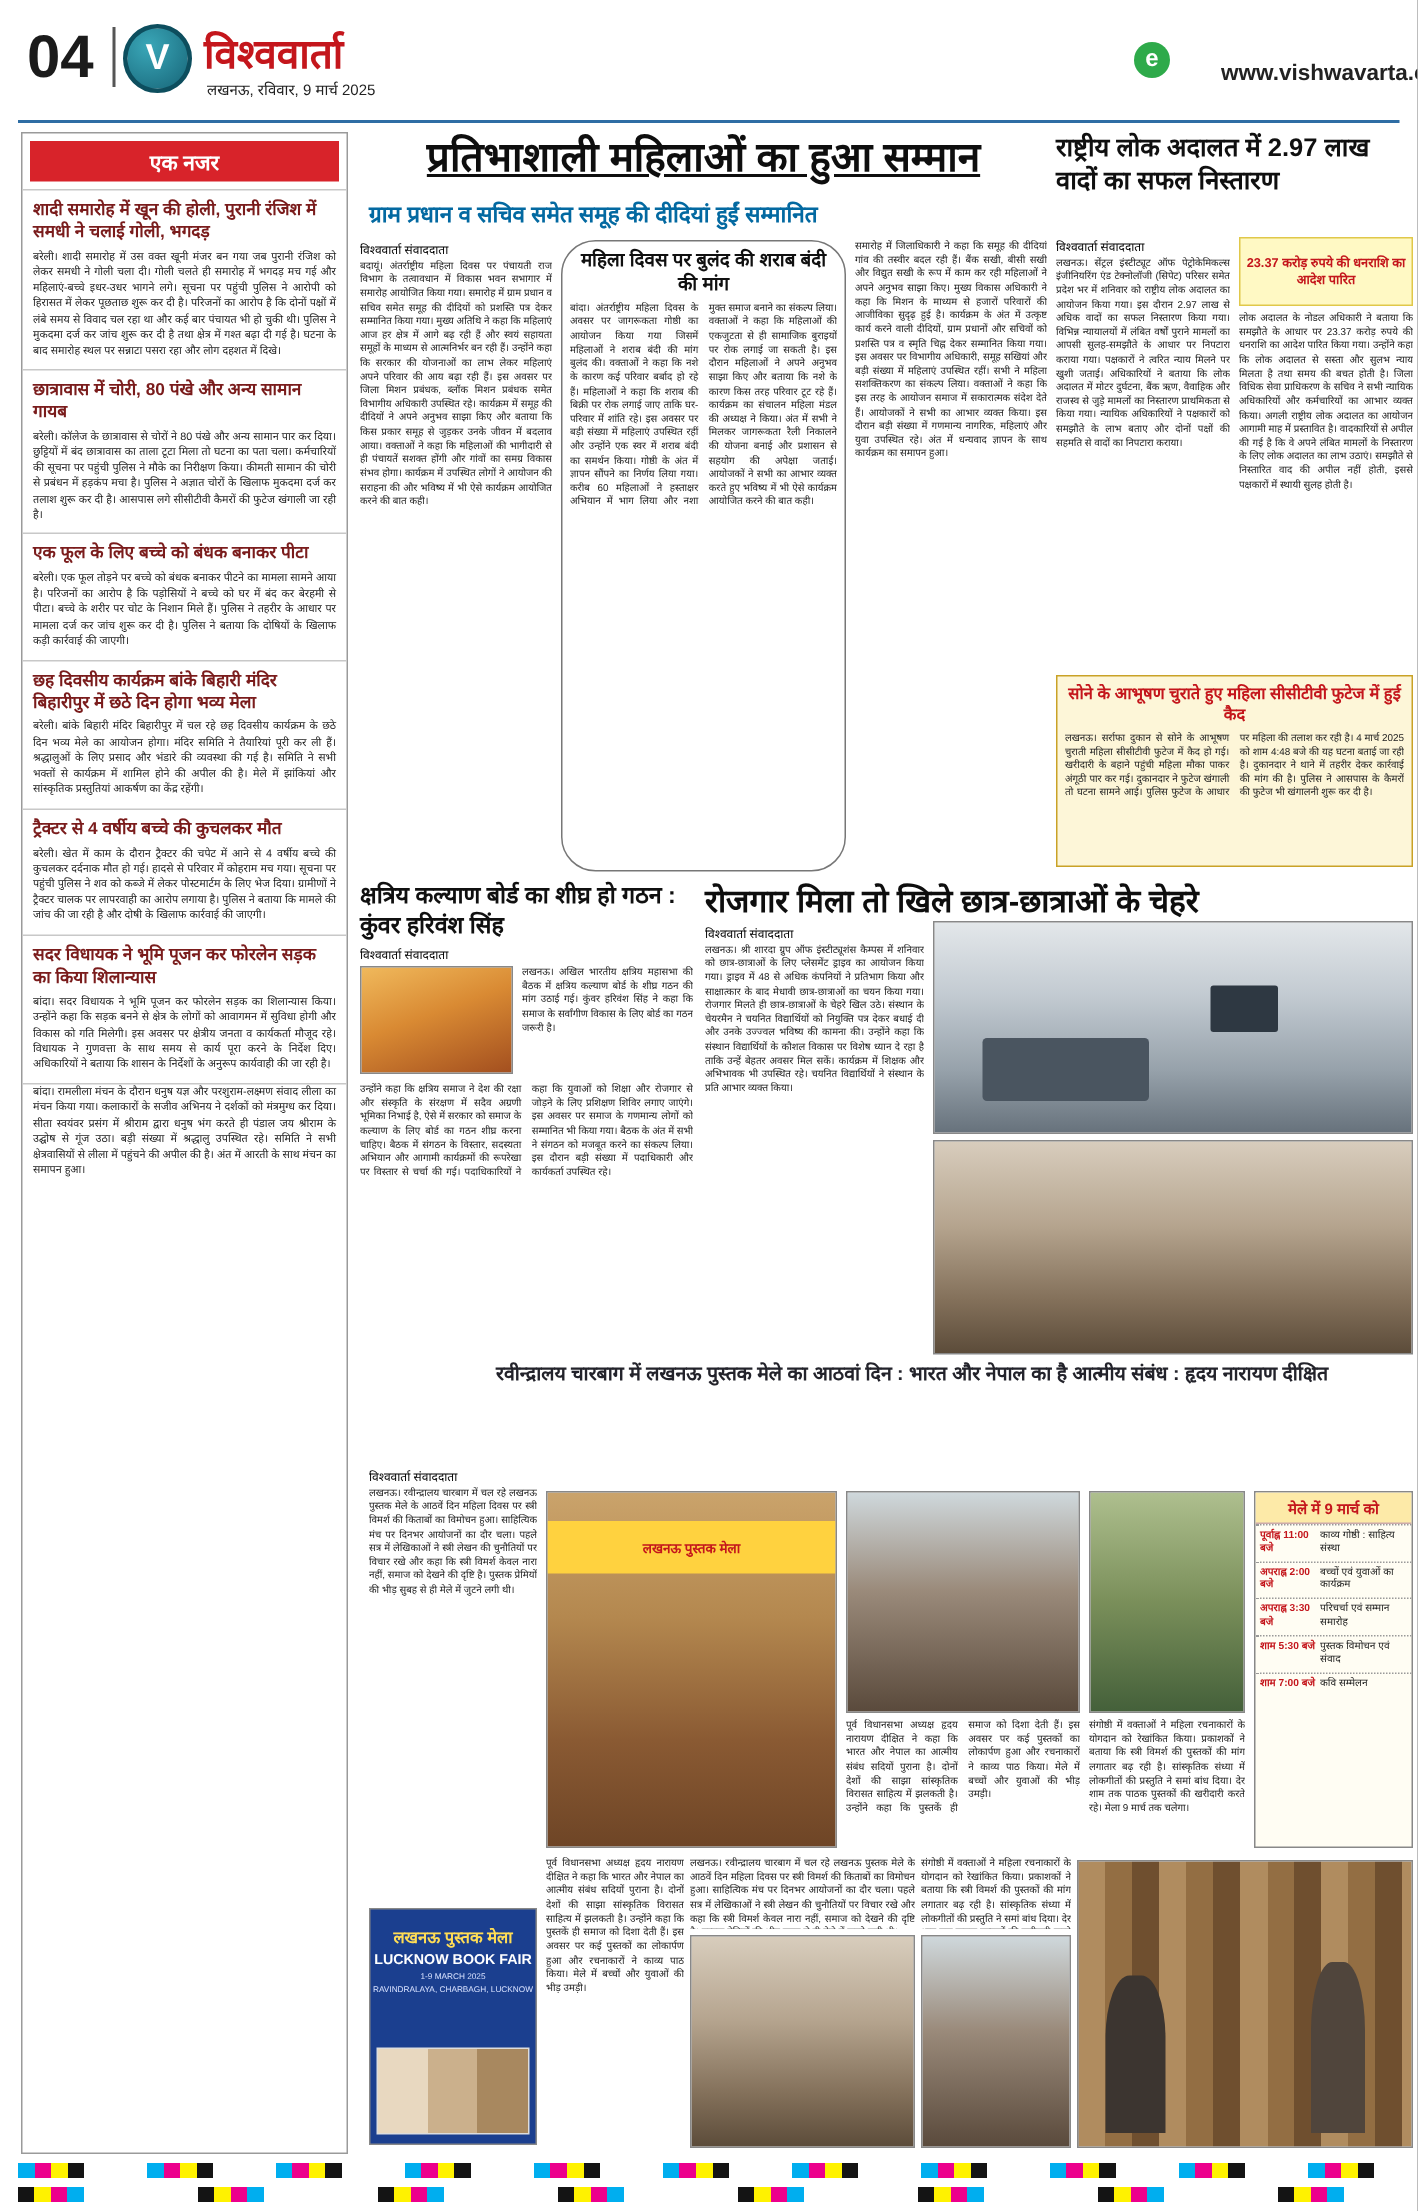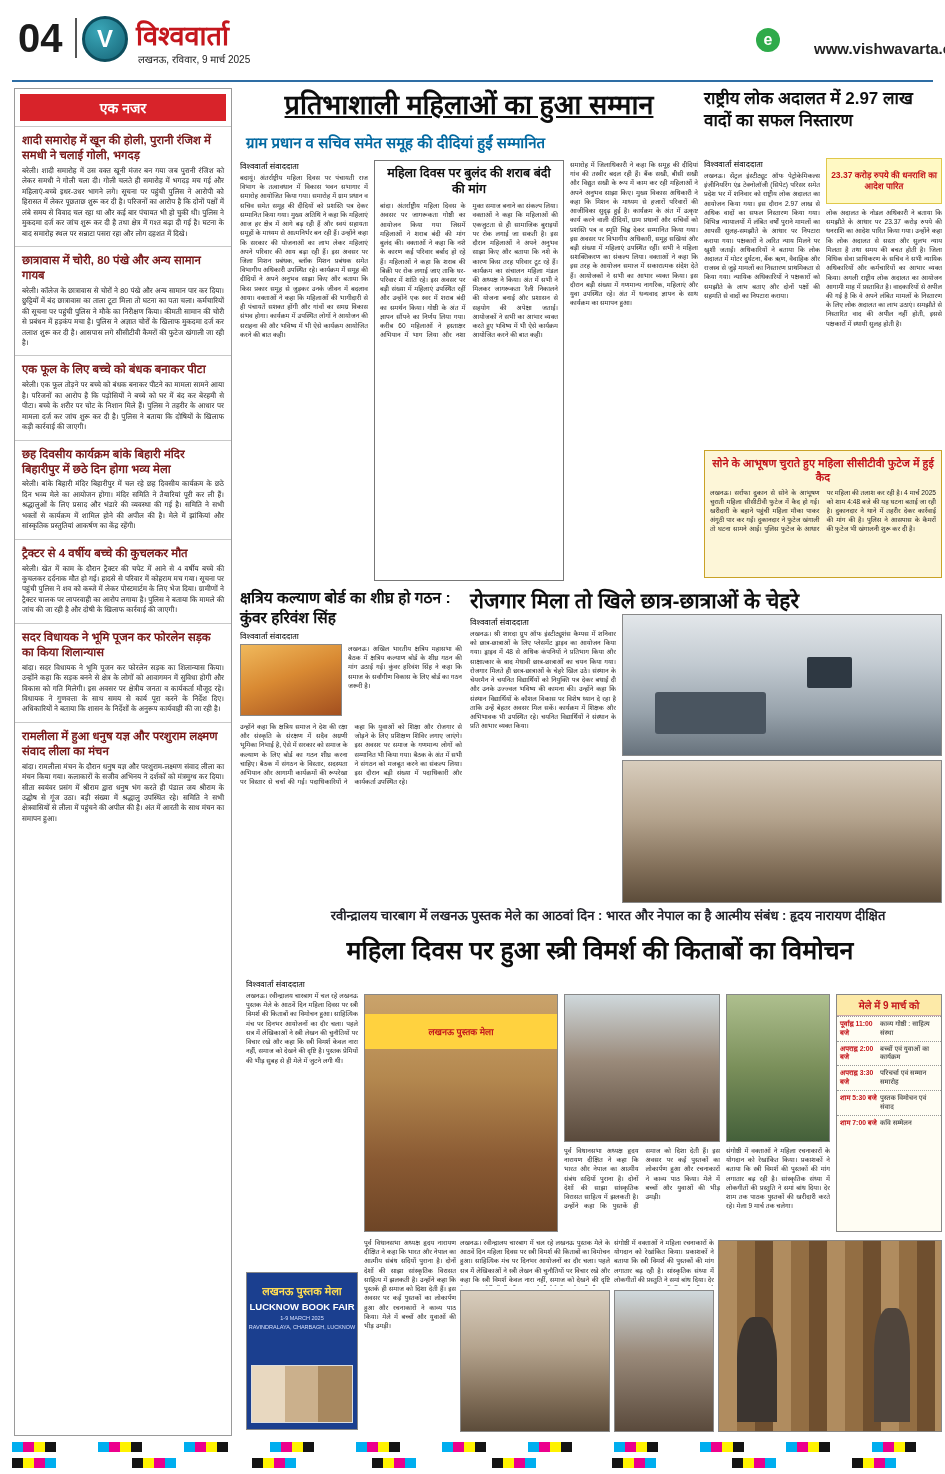--- a/index.html
+++ b/index.html
@@ -99,34 +99,33 @@
     </div>
     <div class="brief">
       <div class="brief-title">ट्रैक्टर से 4 वर्षीय बच्चे की कुचलकर मौत</div>
       <div class="brief-body">बरेली। खेत में काम के दौरान ट्रैक्टर की चपेट में आने से 4 वर्षीय बच्चे की कुचलकर दर्दनाक मौत हो गई। हादसे से परिवार में कोहराम मच गया। सूचना पर पहुंची पुलिस ने शव को कब्जे में लेकर पोस्टमार्टम के लिए भेज दिया। ग्रामीणों ने ट्रैक्टर चालक पर लापरवाही का आरोप लगाया है। पुलिस ने बताया कि मामले की जांच की जा रही है और दोषी के खिलाफ कार्रवाई की जाएगी।</div>
     </div>
     <div class="brief">
       <div class="brief-title">सदर विधायक ने भूमि पूजन कर फोरलेन सड़क का किया शिलान्यास</div>
       <div class="brief-body">बांदा। सदर विधायक ने भूमि पूजन कर फोरलेन सड़क का शिलान्यास किया। उन्होंने कहा कि सड़क बनने से क्षेत्र के लोगों को आवागमन में सुविधा होगी और विकास को गति मिलेगी। इस अवसर पर क्षेत्रीय जनता व कार्यकर्ता मौजूद रहे। विधायक ने गुणवत्ता के साथ समय से कार्य पूरा करने के निर्देश दिए। अधिकारियों ने बताया कि शासन के निर्देशों के अनुरूप कार्यवाही की जा रही है।</div>
     </div>
     <div class="brief">
-      <div class="brief-title">रामलीला में हुआ धनुष यज्ञ और परशुराम लक्ष्मण संवाद लीला का मंचन</div>
       <div class="brief-body">बांदा। रामलीला मंचन के दौरान धनुष यज्ञ और परशुराम-लक्ष्मण संवाद लीला का मंचन किया गया। कलाकारों के सजीव अभिनय ने दर्शकों को मंत्रमुग्ध कर दिया। सीता स्वयंवर प्रसंग में श्रीराम द्वारा धनुष भंग करते ही पंडाल जय श्रीराम के उद्घोष से गूंज उठा। बड़ी संख्या में श्रद्धालु उपस्थित रहे। समिति ने सभी क्षेत्रवासियों से लीला में पहुंचने की अपील की है। अंत में आरती के साथ मंचन का समापन हुआ।</div>
     </div>
   </div>
 
   <div class="abs h1a" style="left:240px;top:90px;width:458px;text-align:center;">प्रतिभाशाली महिलाओं का हुआ सम्मान</div>
   <div class="abs sub" style="left:246px;top:132px;width:452px;">ग्राम प्रधान व सचिव समेत समूह की दीदियां हुईं सम्मानित</div>
 
   <div class="abs" style="left:240px;top:160px;width:128px;height:421px;overflow:hidden;">
     <div class="byline">विश्ववार्ता संवाददाता</div>
     <div class="t">बदायूं। अंतर्राष्ट्रीय महिला दिवस पर पंचायती राज विभाग के तत्वावधान में विकास भवन सभागार में समारोह आयोजित किया गया। समारोह में ग्राम प्रधान व सचिव समेत समूह की दीदियों को प्रशस्ति पत्र देकर सम्मानित किया गया। मुख्य अतिथि ने कहा कि महिलाएं आज हर क्षेत्र में आगे बढ़ रही हैं और स्वयं सहायता समूहों के माध्यम से आत्मनिर्भर बन रही हैं। उन्होंने कहा कि सरकार की योजनाओं का लाभ लेकर महिलाएं अपने परिवार की आय बढ़ा रही हैं। इस अवसर पर जिला मिशन प्रबंधक, ब्लॉक मिशन प्रबंधक समेत विभागीय अधिकारी उपस्थित रहे। कार्यक्रम में समूह की दीदियों ने अपने अनुभव साझा किए और बताया कि किस प्रकार समूह से जुड़कर उनके जीवन में बदलाव आया। वक्ताओं ने कहा कि महिलाओं की भागीदारी से ही पंचायतें सशक्त होंगी और गांवों का समग्र विकास संभव होगा। कार्यक्रम में उपस्थित लोगों ने आयोजन की सराहना की और भविष्य में भी ऐसे कार्यक्रम आयोजित करने की बात कही।</div>
   </div>
 
-  <div class="abs artbox" style="left:374px;top:160px;width:190px;height:421px;">
+  <div class="abs artbox" style="left:374px;top:160px;width:190px;height:421px;border-radius:23px;">
     <div class="h-box">महिला दिवस पर बुलंद की शराब बंदी की मांग</div>
     <div class="t cols2" style="height:365px;">बांदा। अंतर्राष्ट्रीय महिला दिवस के अवसर पर जागरूकता गोष्ठी का आयोजन किया गया जिसमें महिलाओं ने शराब बंदी की मांग बुलंद की। वक्ताओं ने कहा कि नशे के कारण कई परिवार बर्बाद हो रहे हैं। महिलाओं ने कहा कि शराब की बिक्री पर रोक लगाई जाए ताकि घर-परिवार में शांति रहे। इस अवसर पर बड़ी संख्या में महिलाएं उपस्थित रहीं और उन्होंने एक स्वर में शराब बंदी का समर्थन किया। गोष्ठी के अंत में ज्ञापन सौंपने का निर्णय लिया गया। करीब 60 महिलाओं ने हस्ताक्षर अभियान में भाग लिया और नशा मुक्त समाज बनाने का संकल्प लिया। वक्ताओं ने कहा कि महिलाओं की एकजुटता से ही सामाजिक बुराइयों पर रोक लगाई जा सकती है। इस दौरान महिलाओं ने अपने अनुभव साझा किए और बताया कि नशे के कारण किस तरह परिवार टूट रहे हैं। कार्यक्रम का संचालन महिला मंडल की अध्यक्ष ने किया। अंत में सभी ने मिलकर जागरूकता रैली निकालने की योजना बनाई और प्रशासन से सहयोग की अपेक्षा जताई। आयोजकों ने सभी का आभार व्यक्त करते हुए भविष्य में भी ऐसे कार्यक्रम आयोजित करने की बात कही।</div>
   </div>
 
   <div class="abs t" style="left:570px;top:160px;width:128px;height:421px;">समारोह में जिलाधिकारी ने कहा कि समूह की दीदियां गांव की तस्वीर बदल रही हैं। बैंक सखी, बीसी सखी और विद्युत सखी के रूप में काम कर रही महिलाओं ने अपने अनुभव साझा किए। मुख्य विकास अधिकारी ने कहा कि मिशन के माध्यम से हजारों परिवारों की आजीविका सुदृढ़ हुई है। कार्यक्रम के अंत में उत्कृष्ट कार्य करने वाली दीदियों, ग्राम प्रधानों और सचिवों को प्रशस्ति पत्र व स्मृति चिह्न देकर सम्मानित किया गया। इस अवसर पर विभागीय अधिकारी, समूह सखियां और बड़ी संख्या में महिलाएं उपस्थित रहीं। सभी ने महिला सशक्तिकरण का संकल्प लिया। वक्ताओं ने कहा कि इस तरह के आयोजन समाज में सकारात्मक संदेश देते हैं। आयोजकों ने सभी का आभार व्यक्त किया। इस दौरान बड़ी संख्या में गणमान्य नागरिक, महिलाएं और युवा उपस्थित रहे। अंत में धन्यवाद ज्ञापन के साथ कार्यक्रम का समापन हुआ।</div>
 
   <div class="abs h-right" style="left:704px;top:88px;width:238px;">राष्ट्रीय लोक अदालत में 2.97 लाख वादों का सफल निस्तारण</div>
   <div class="abs" style="left:704px;top:158px;width:116px;height:286px;overflow:hidden;">
     <div class="byline">विश्ववार्ता संवाददाता</div>
     <div class="t">लखनऊ। सेंट्रल इंस्टीट्यूट ऑफ पेट्रोकेमिकल्स इंजीनियरिंग एंड टेक्नोलॉजी (सिपेट) परिसर समेत प्रदेश भर में शनिवार को राष्ट्रीय लोक अदालत का आयोजन किया गया। इस दौरान 2.97 लाख से अधिक वादों का सफल निस्तारण किया गया। विभिन्न न्यायालयों में लंबित वर्षों पुराने मामलों का आपसी सुलह-समझौते के आधार पर निपटारा कराया गया। पक्षकारों ने त्वरित न्याय मिलने पर खुशी जताई। अधिकारियों ने बताया कि लोक अदालत में मोटर दुर्घटना, बैंक ऋण, वैवाहिक और राजस्व से जुड़े मामलों का निस्तारण प्राथमिकता से किया गया। न्यायिक अधिकारियों ने पक्षकारों को समझौते के लाभ बताए और दोनों पक्षों की सहमति से वादों का निपटारा कराया।</div>
@@ -150,21 +149,20 @@
     <div class="byline">विश्ववार्ता संवाददाता</div>
     <div class="t">लखनऊ। श्री शारदा ग्रुप ऑफ इंस्टीट्यूशंस कैम्पस में शनिवार को छात्र-छात्राओं के लिए प्लेसमेंट ड्राइव का आयोजन किया गया। ड्राइव में 48 से अधिक कंपनियों ने प्रतिभाग किया और साक्षात्कार के बाद मेधावी छात्र-छात्राओं का चयन किया गया। रोजगार मिलते ही छात्र-छात्राओं के चेहरे खिल उठे। संस्थान के चेयरमैन ने चयनित विद्यार्थियों को नियुक्ति पत्र देकर बधाई दी और उनके उज्ज्वल भविष्य की कामना की। उन्होंने कहा कि संस्थान विद्यार्थियों के कौशल विकास पर विशेष ध्यान दे रहा है ताकि उन्हें बेहतर अवसर मिल सकें। कार्यक्रम में शिक्षक और अभिभावक भी उपस्थित रहे। चयनित विद्यार्थियों ने संस्थान के प्रति आभार व्यक्त किया।</div>
   </div>
   <div class="abs ph ph-office" style="left:622px;top:614px;width:320px;height:142px;">
     <div class="shape" style="left:10%;top:55%;width:35%;height:30%;background:#4a5560;border-radius:3px;"></div>
     <div class="shape" style="left:58%;top:30%;width:14%;height:22%;background:#2e3842;border-radius:2px;"></div>
   </div>
   <div class="abs ph ph-group" style="left:622px;top:760px;width:320px;height:143px;"></div>
 
   <div class="abs kicker" style="left:278px;top:906px;width:660px;">रवीन्द्रालय चारबाग में लखनऊ पुस्तक मेले का आठवां दिन : भारत और नेपाल का है आत्मीय संबंध : हृदय नारायण दीक्षित</div>
-  <div class="abs h-big" style="left:260px;top:932px;width:680px;">महिला दिवस पर हुआ स्त्री विमर्श की किताबों का विमोचन</div>
 
   <div class="abs" style="left:246px;top:978px;width:112px;height:290px;overflow:hidden;">
     <div class="byline">विश्ववार्ता संवाददाता</div>
     <div class="t">लखनऊ। रवीन्द्रालय चारबाग में चल रहे लखनऊ पुस्तक मेले के आठवें दिन महिला दिवस पर स्त्री विमर्श की किताबों का विमोचन हुआ। साहित्यिक मंच पर दिनभर आयोजनों का दौर चला। पहले सत्र में लेखिकाओं ने स्त्री लेखन की चुनौतियों पर विचार रखे और कहा कि स्त्री विमर्श केवल नारा नहीं, समाज को देखने की दृष्टि है। पुस्तक प्रेमियों की भीड़ सुबह से ही मेले में जुटने लगी थी।</div>
   </div>
 
   <div class="abs ph ph-stage" style="left:364px;top:994px;width:194px;height:238px;">
     <div class="ph-banner">लखनऊ पुस्तक मेला</div>
   </div>
 

